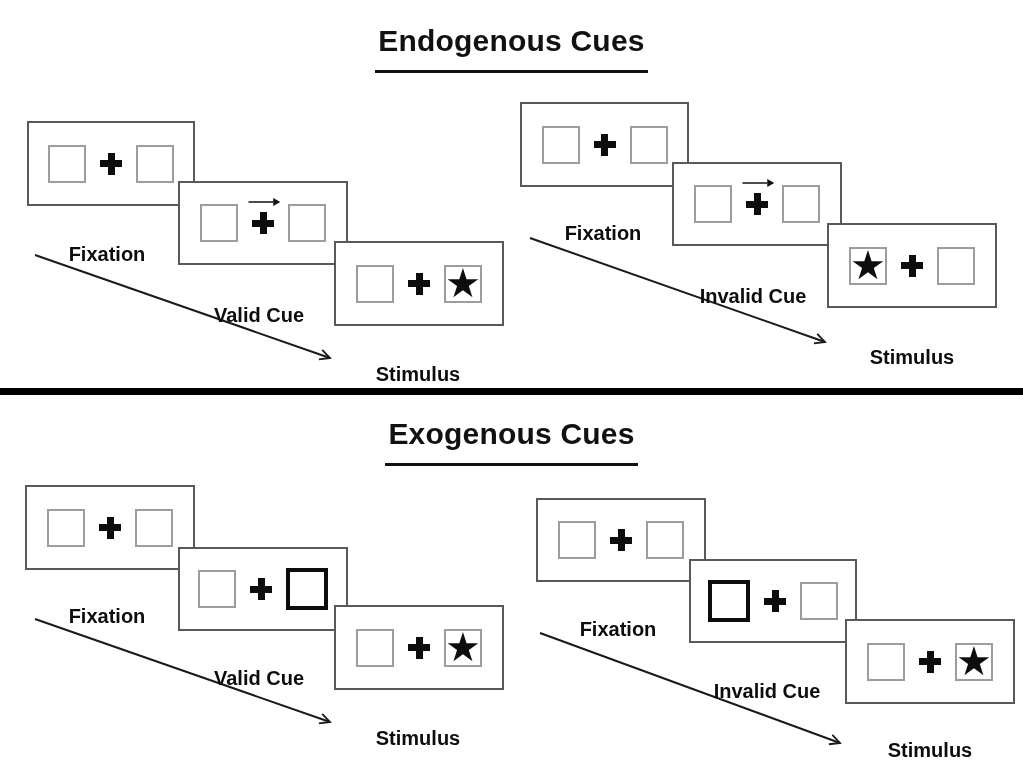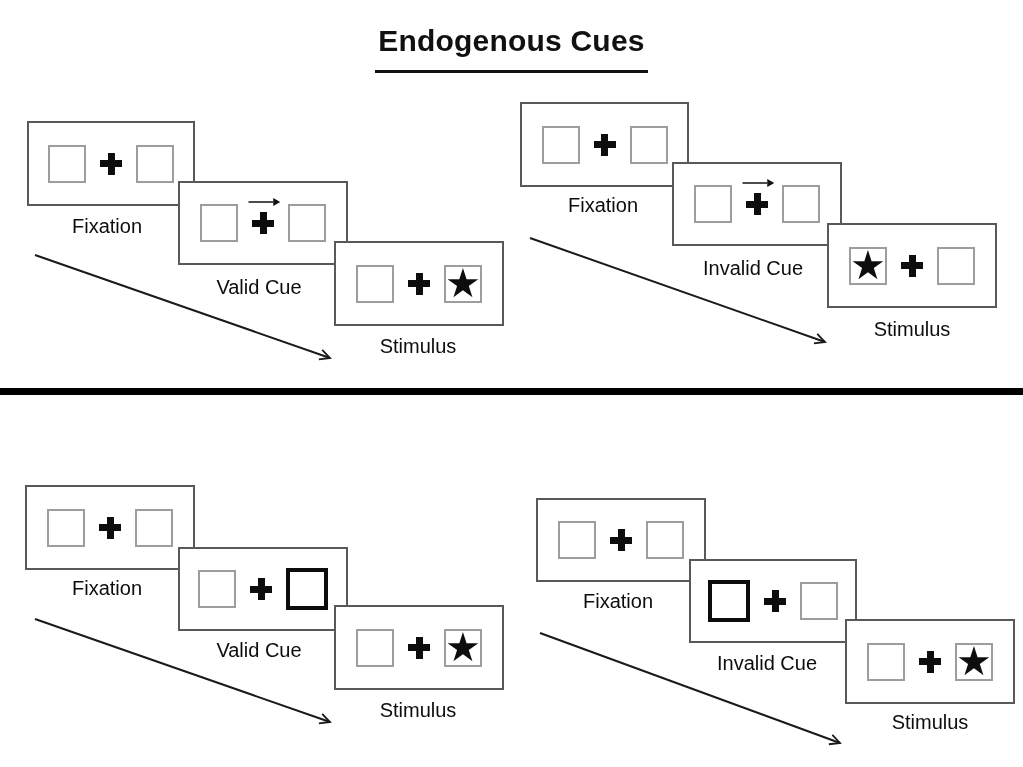--- a/index.html
+++ b/index.html
@@ -22,33 +22,36 @@
     display:flex;align-items:center;justify-content:center;flex:0 0 auto;
   }
   .boldsq{width:42px;height:42px;border:4px solid #0d0d0d;}
   .star{font-size:40px;line-height:1;color:#0d0d0d;transform:translateY(-1px);}
   .pluswrap{position:relative;width:22px;height:22px;flex:0 0 auto;}
   .plus{position:absolute;left:0;top:0;width:22px;height:22px;}
   .plus::before{content:"";position:absolute;left:0;top:7.5px;width:22px;height:7px;background:#0d0d0d;}
   .plus::after{content:"";position:absolute;top:0;left:7.5px;width:7px;height:22px;background:#0d0d0d;}
   .cuearrow{position:absolute;left:50%;transform:translateX(-46%);top:-16px;}
   .flabel{
-    position:absolute;width:160px;text-align:center;font-size:20px;font-weight:normal;
-    color:#0d0d0d;z-index:5;white-space:nowrap;
+    position:absolute;width:160px;text-align:center;font-size:20px;font-weight:bold;
+    color:#0d0d0d;z-index:5;white-space:nowrap;margin-top:28px;
   }
   .arrows{position:absolute;left:0;top:0;z-index:1;}
   .panel.z2{z-index:2}.panel.z3{z-index:3}.panel.z4{z-index:4}
 </style>
 </head>
 <body>
 
 <div class="stage">
 
   <div class="title-row" style="top:24px">
     <span class="title">Endogenous Cues</span>
+  </div>
+  <div class="title-row" style="top:417px">
+    <span class="title">Exogenous Cues</span>
   </div>
 
   <div class="divider"></div>
 
   <svg class="arrows" width="1023" height="767" viewBox="0 0 1023 767">
     <defs>
       <marker id="ah" markerWidth="14" markerHeight="14" refX="11" refY="6" orient="auto" markerUnits="userSpaceOnUse">
         <path d="M1,1 L11,6 L1,11" fill="none" stroke="#1a1a1a" stroke-width="1.8"></path>
       </marker>
     </defs>

